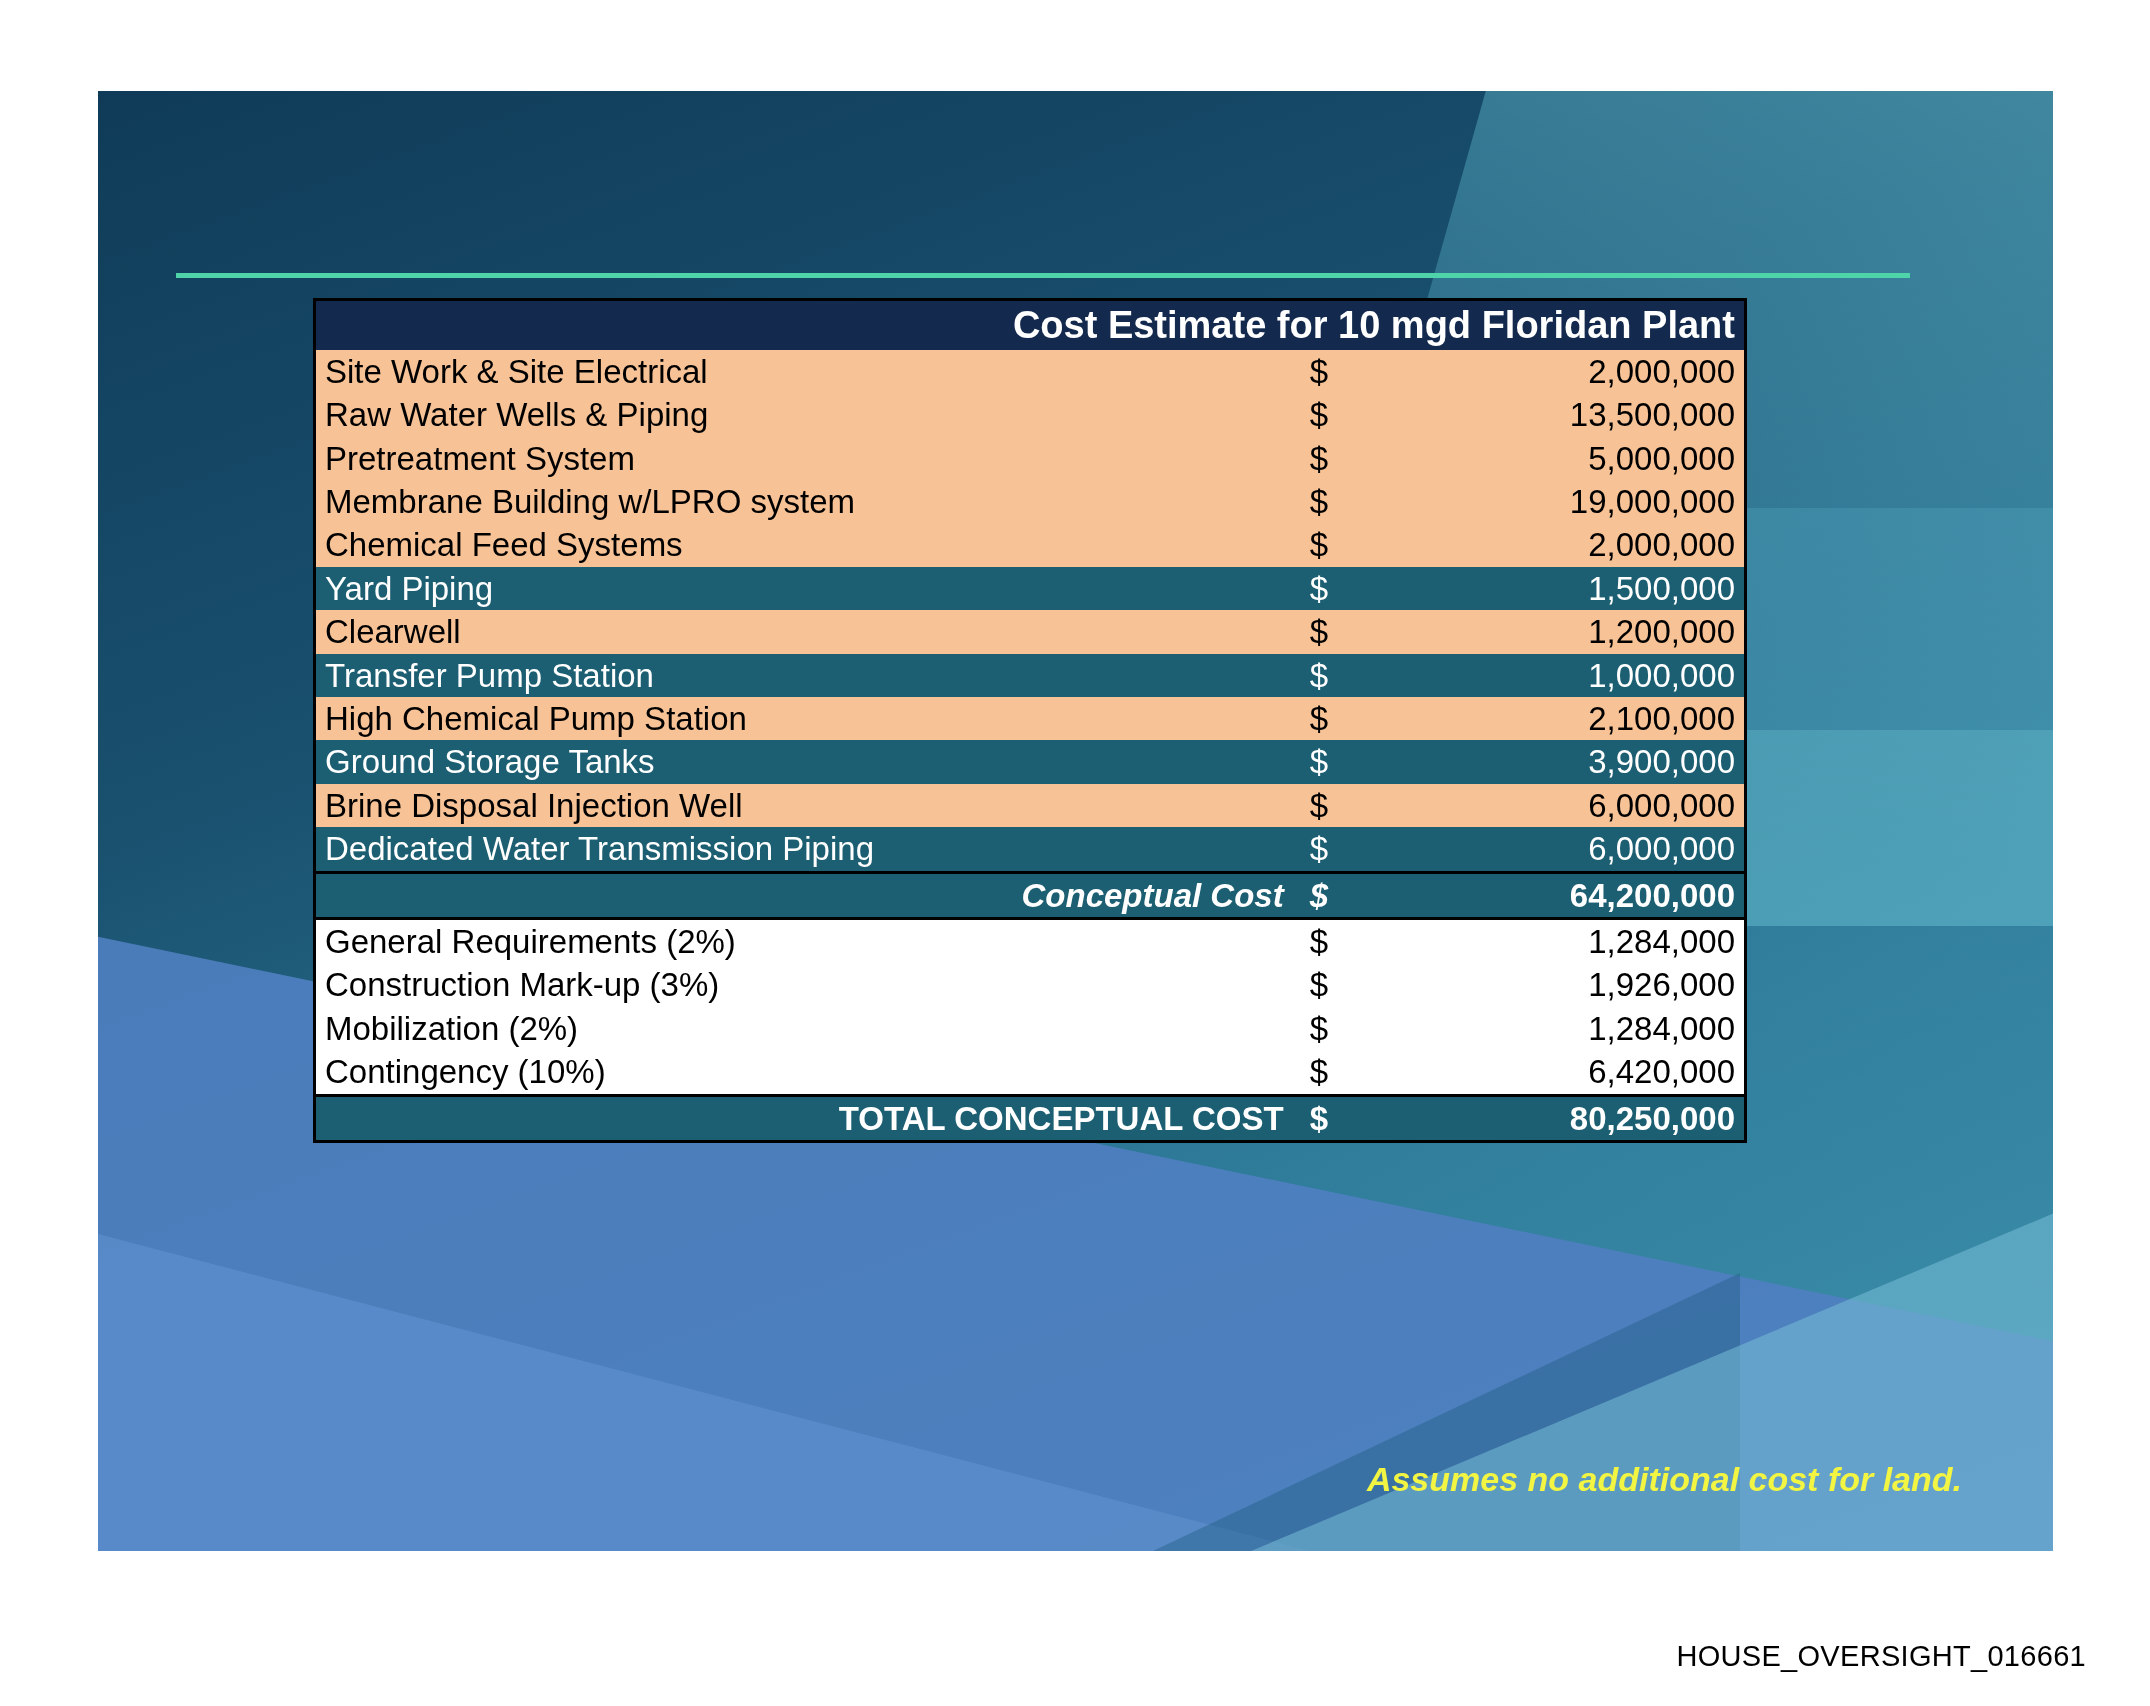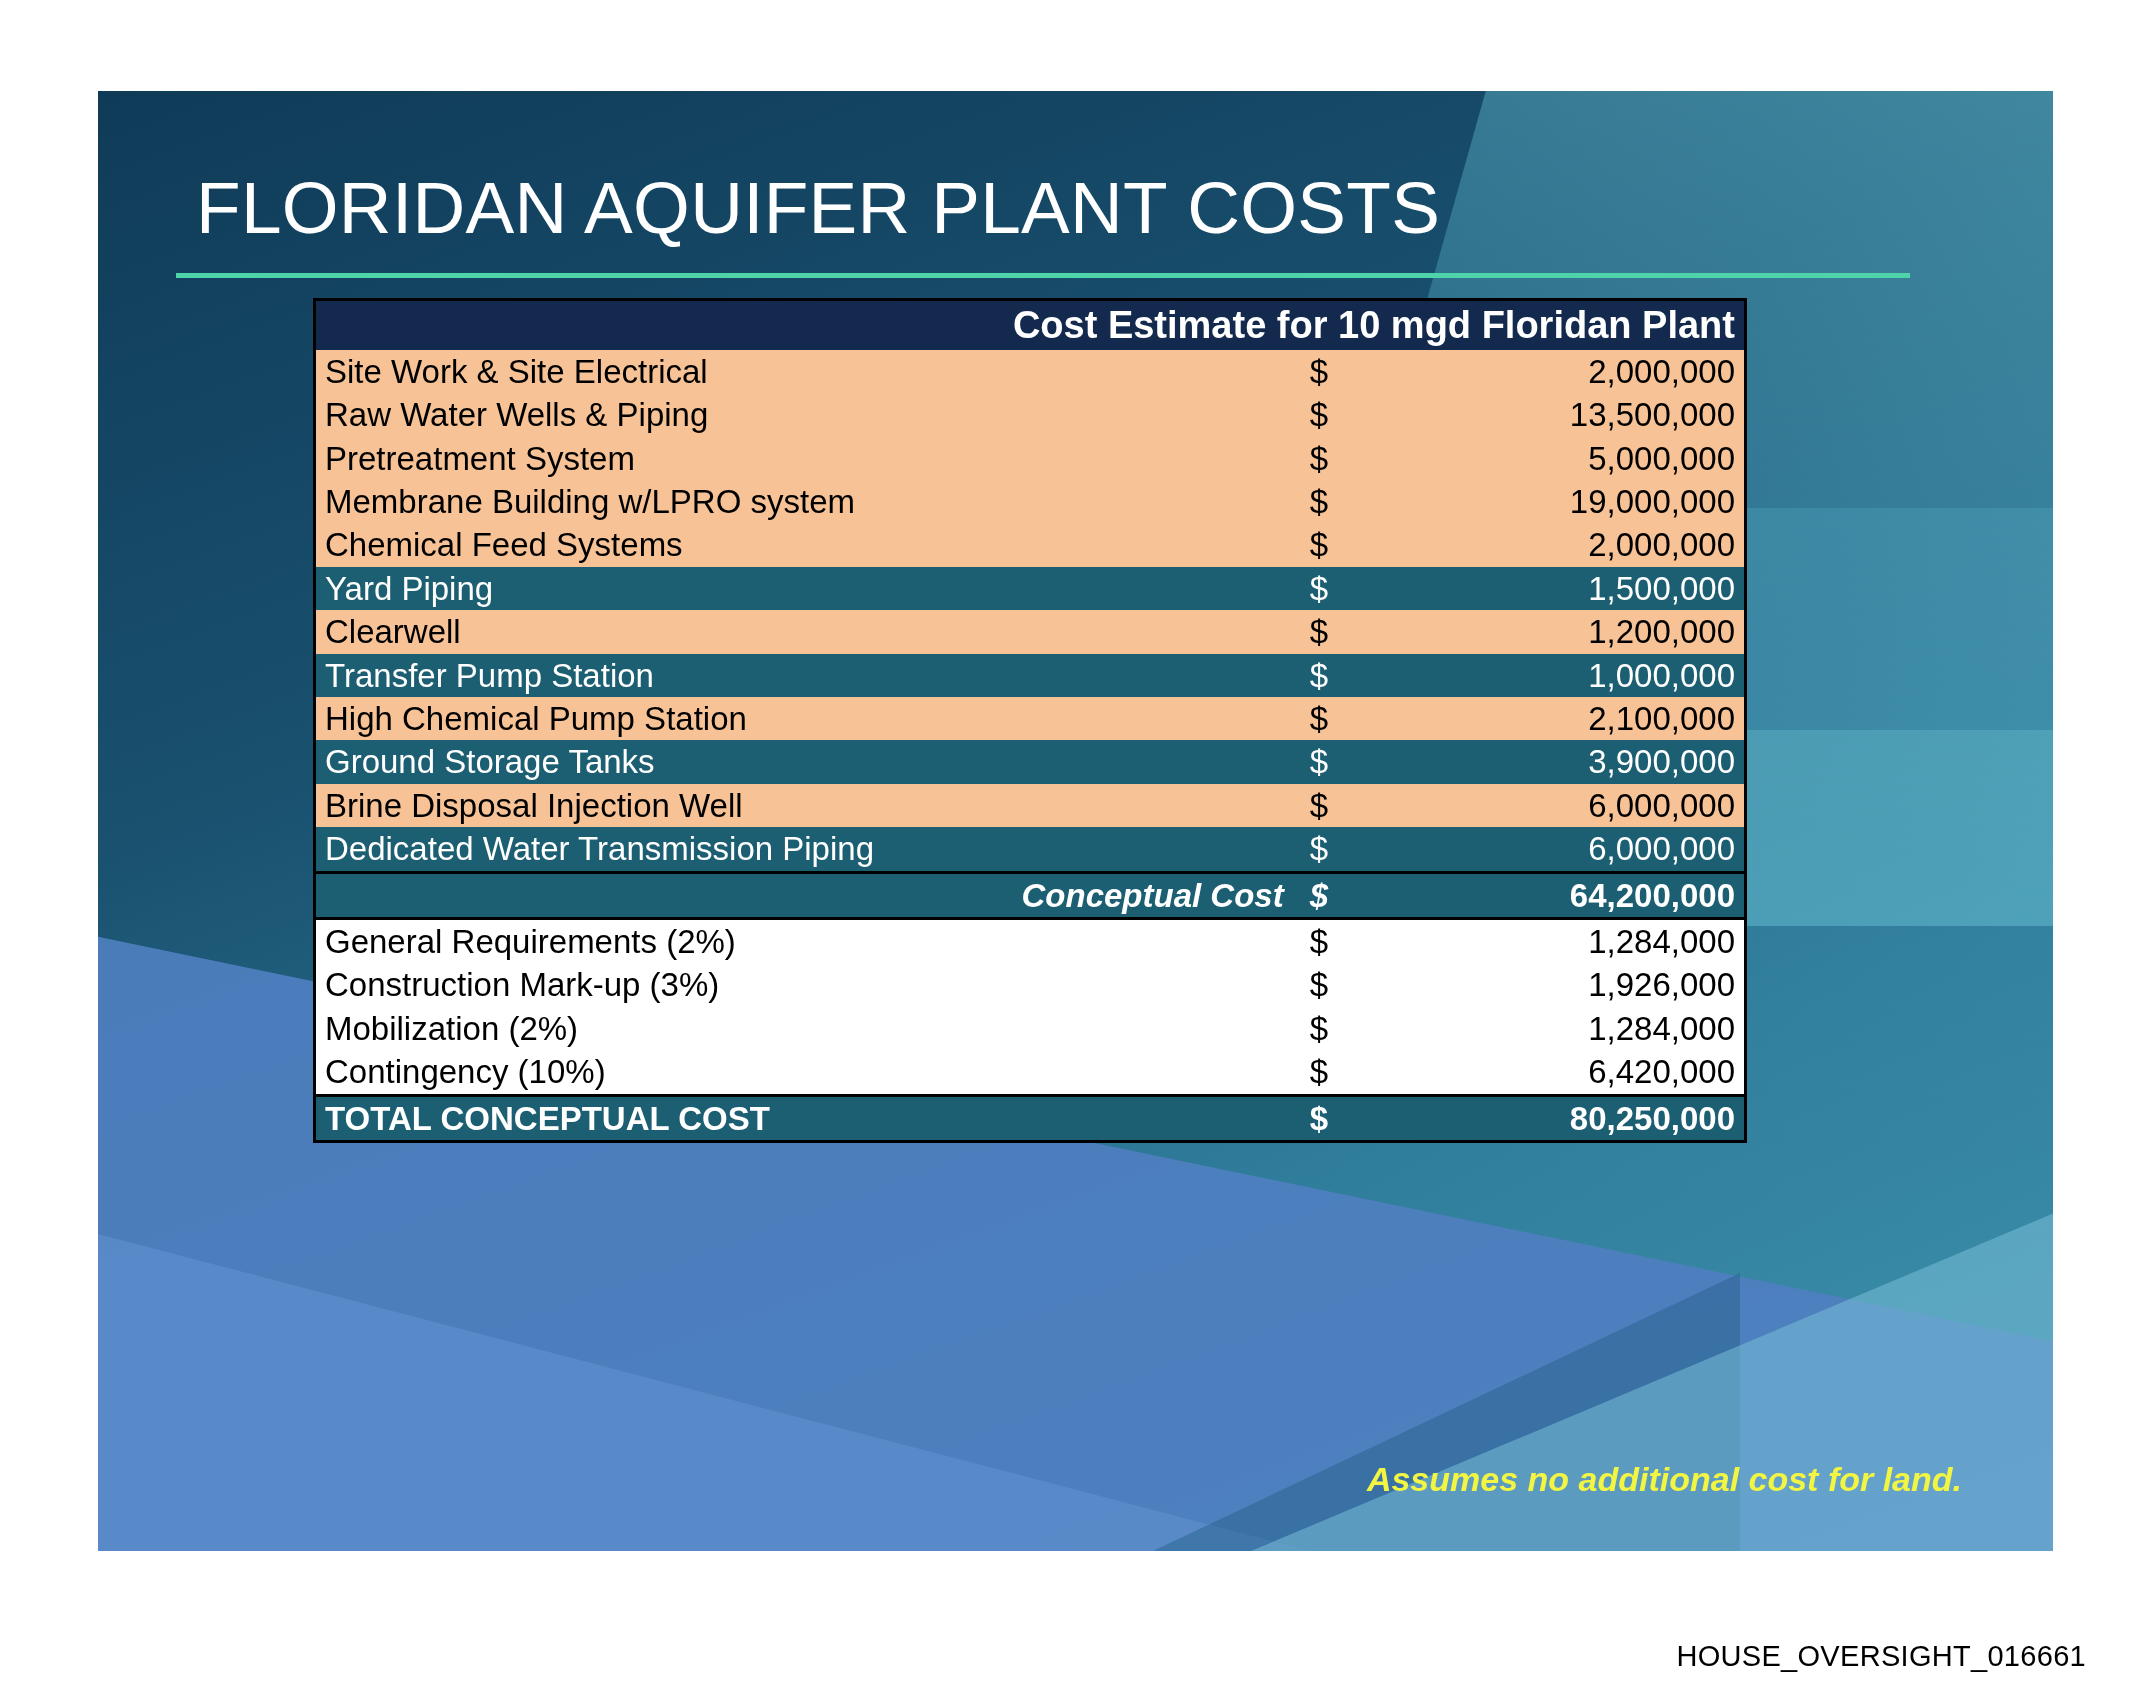--- a/index.html
+++ b/index.html
@@ -155,21 +155,21 @@
   }
 
   .total td {
     background: #1d5f72;
     color: #ffffff;
     font-weight: bold;
     border-top: 3.9px solid #000000;
     padding-top: 7.8px;
     padding-bottom: 7.8px;
   }
-  .total td.lbl { text-align: left; padding-right: 17px; }
+  .total td.lbl { text-align: right; padding-right: 17px; }
 
   
   .footnote {
     position: absolute;
     right: 91px;
     bottom: 52px;
     color: #f2f542;
     font-size: 34px;
     font-weight: bold;
     font-style: italic;
@@ -198,21 +198,20 @@
     <div class="shape sh-topgrad"></div>
     <div class="shape sh-diag-right"></div>
     <div class="shape sh-teal-block2"></div>
     <div class="shape sh-teal-block"></div>
     <div class="shape sh-blue-bottom"></div>
     <div class="shape sh-blue-bottom2"></div>
     <div class="shape sh-darkwedge"></div>
     <div class="shape sh-lightblue-wedge"></div>
   </div>
 
-  <div class="title">FLORIDAN AQUIFER PLANT COSTS</div>
   <div class="title-rule"></div>
 
   <div class="table-wrap">
     <table class="cost">
       <colgroup>
         <col class="c-label">
           <col class="c-cur">
           <col class="c-val">
       </colgroup>
       <tbody>

